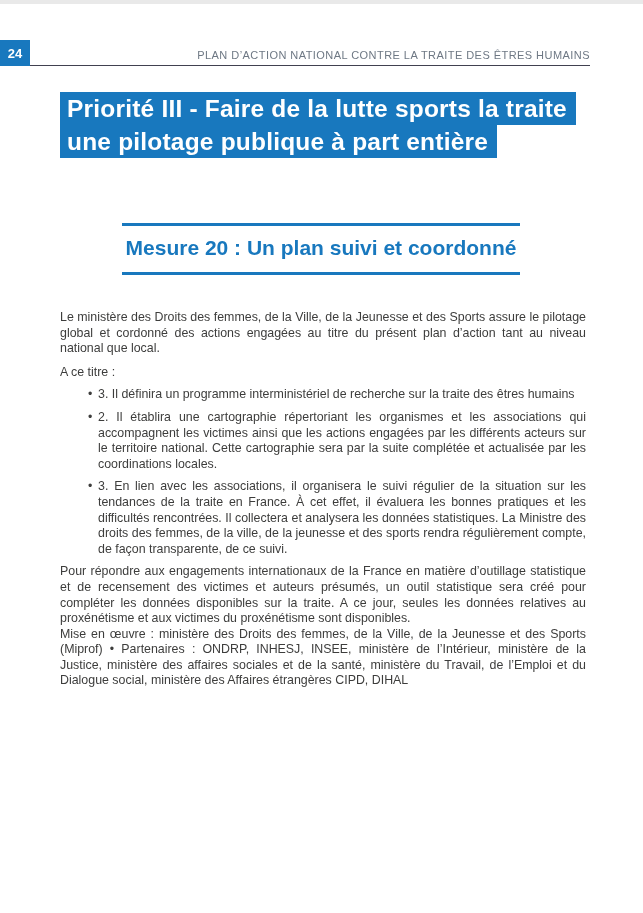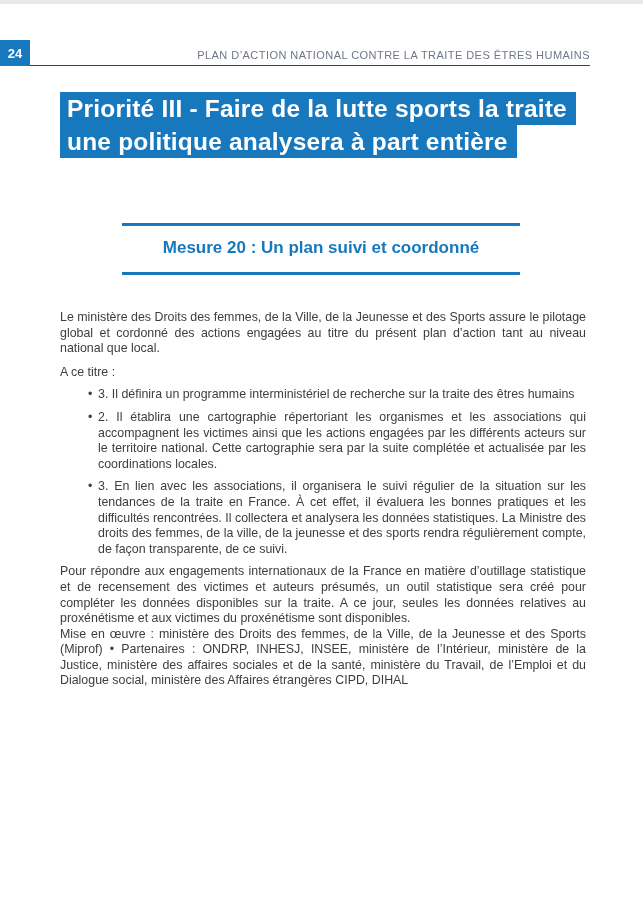--- a/index.html
+++ b/index.html
@@ -39,21 +39,21 @@
     white-space:nowrap;
   }
   
   .measure{
     position:absolute;top:219px;left:122px;width:398px;
     border-top:3px solid #1878be;
     border-bottom:3px solid #1878be;
     padding:11px 0 13px;
     text-align:center;
     color:#1878be;
-    font-size:17px;font-weight:600;line-height:22px;
+    font-size:21px;font-weight:600;line-height:22px;
   }
   
   .content{
     position:absolute;top:306px;left:60px;width:526px;
     font-size:12.4px;line-height:15.6px;
     color:#3d3d3c;
     text-align:justify;
   }
   .content p{margin:0;}
   .para-lead{margin-bottom:8px !important;}
@@ -79,21 +79,21 @@
 <body>
 
 <div class="page">
 
   <div class="header-rule"></div>
   <div class="page-number">24</div>
   <div class="header-title">PLAN D’ACTION NATIONAL CONTRE LA TRAITE DES ÊTRES HUMAINS</div>
 
   <div class="banner">
     <span class="banner-line">Priorité III - Faire de la lutte sports la traite</span>
-    <span class="banner-line">une politique analysera à part entière</span>
+    <span class="banner-line">une pilotage publique à part entière</span>
   </div>
 
   <div class="measure">
     <div>Mesure 20 : Un plan suivi et coordonné</div>
   </div>
 
   <div class="content">
     <p class="para-lead">Le ministère des Droits des femmes, de la Ville, de la Jeunesse et des Sports assure le pilotage global et cordonné des actions engagées au titre du présent plan d’action tant au niveau national que local.</p>
     <p class="para-intro">A ce titre :</p>
 

